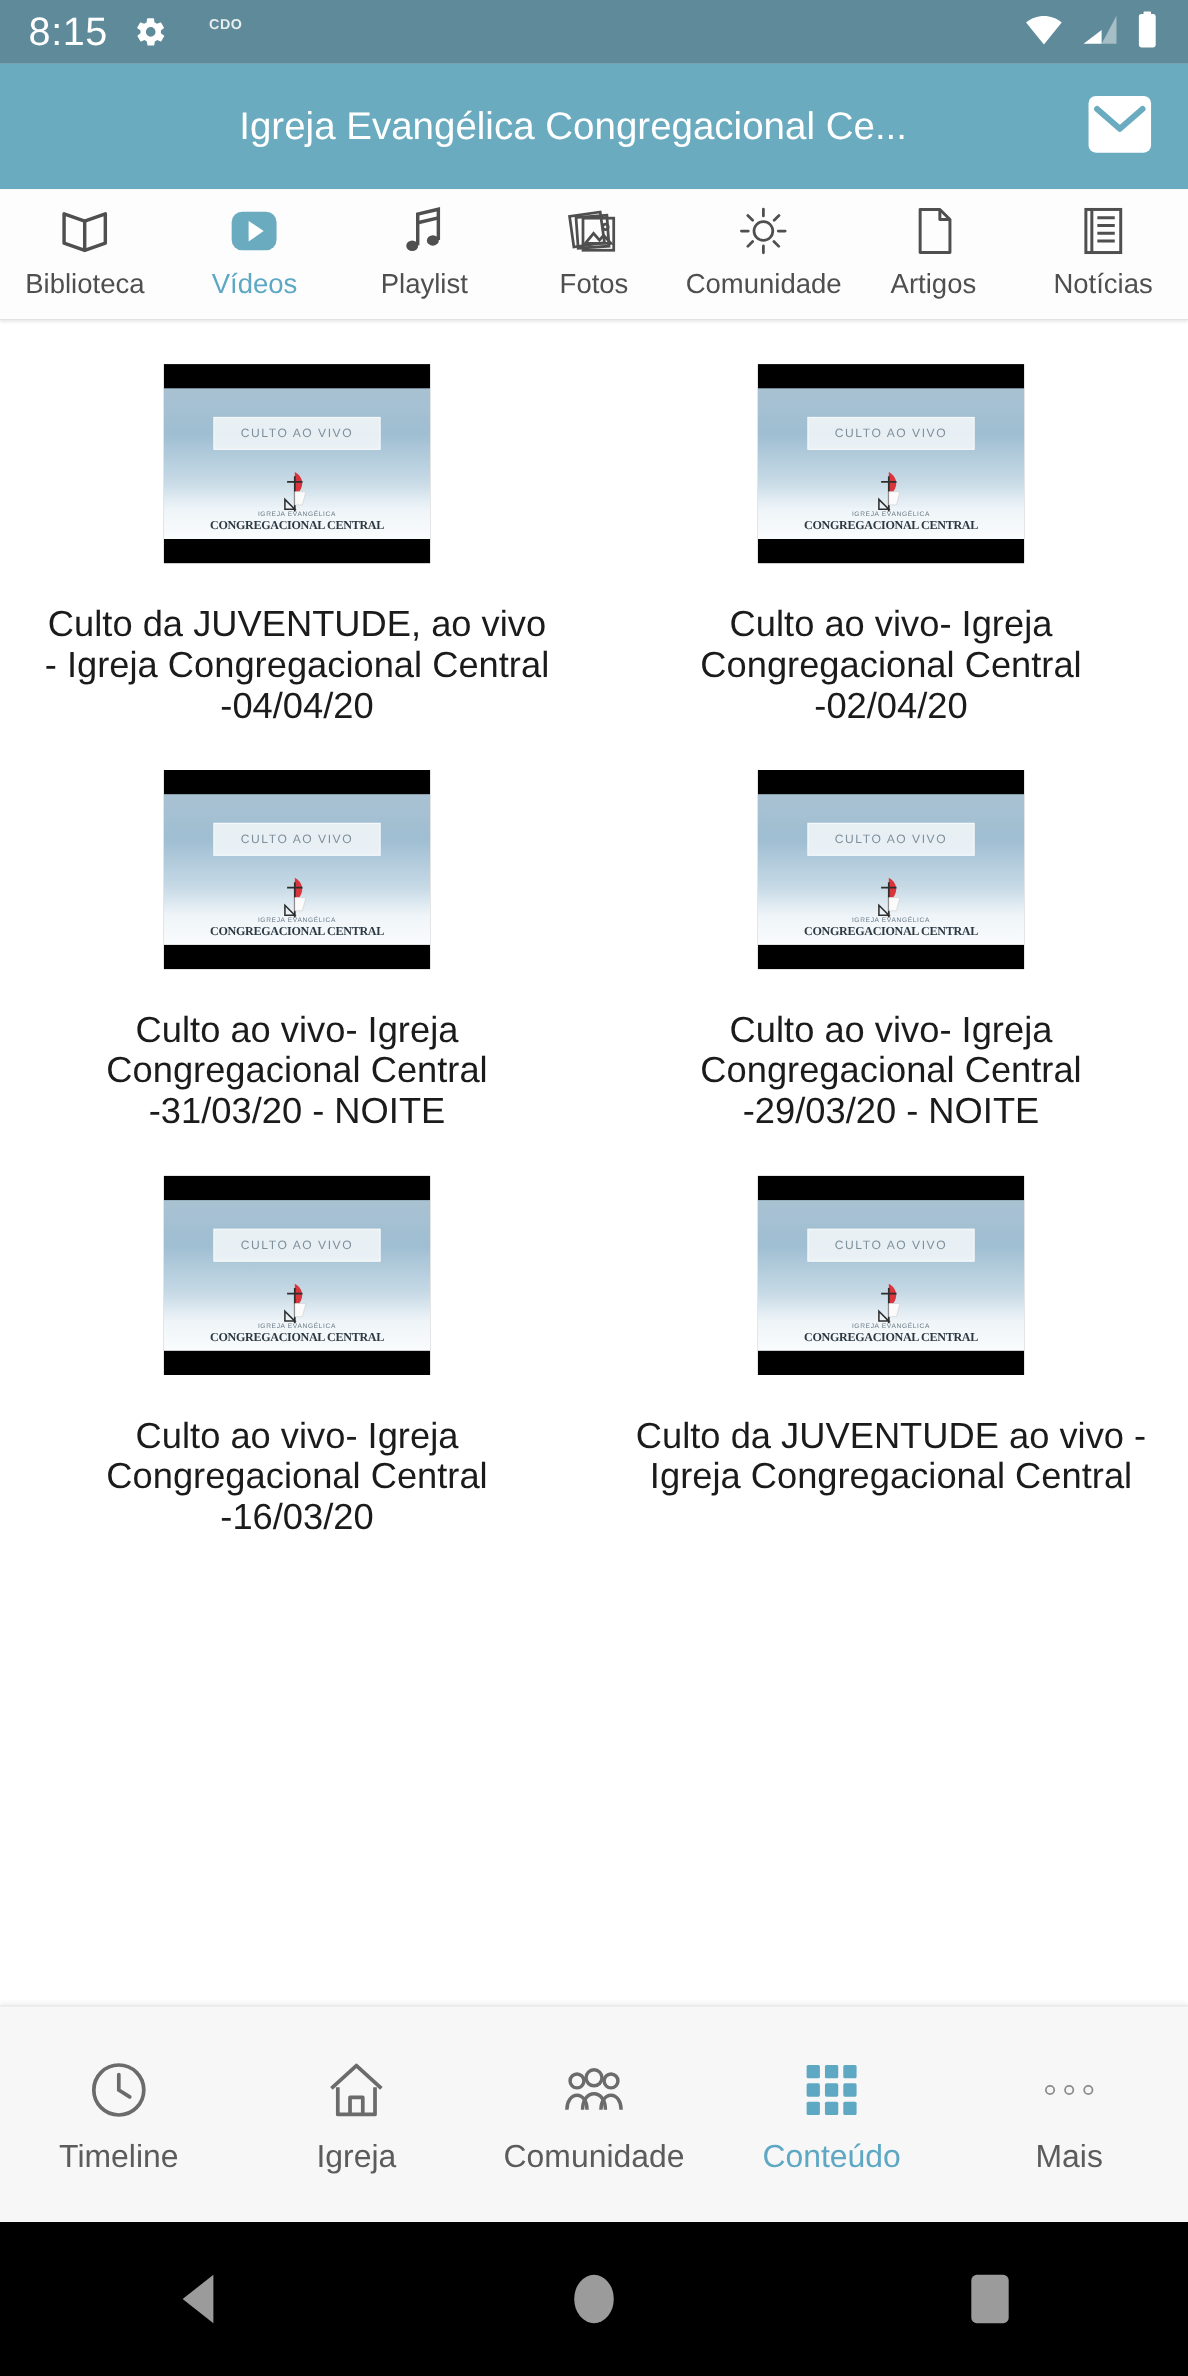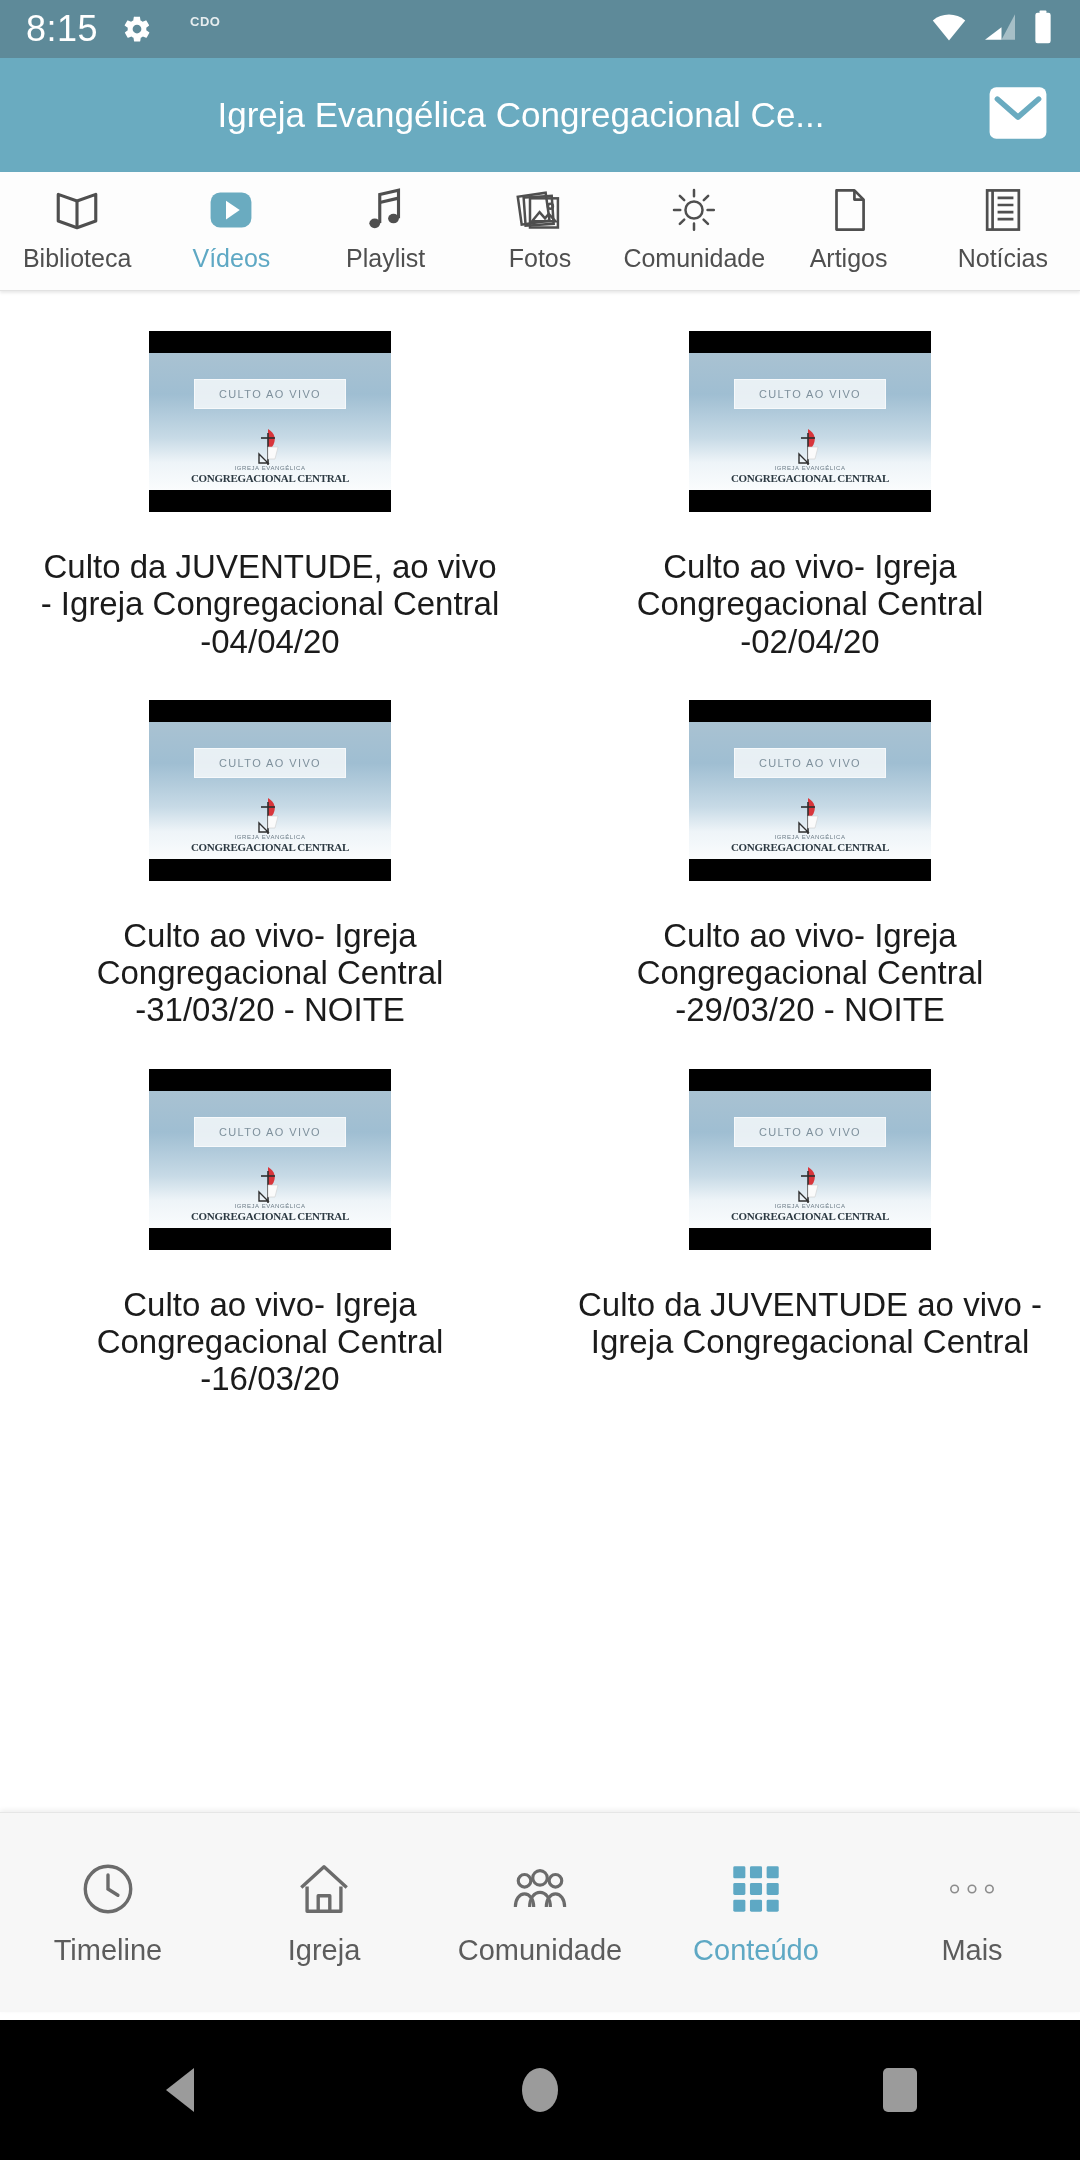--- a/index.html
+++ b/index.html
@@ -183,21 +183,21 @@
     text-align:center;
     font-size:33px;
     line-height:1.13;
     color:#1b1b1b;
     font-weight:400;
   }
 
   
   #bottom-nav {
     position:absolute;
-    bottom:148px;
+    bottom:137px;
     left:0;
     width:1080px;
     height:200px;
     background:#f7f7f7;
     border-top:1px solid #e6e6e6;
     box-shadow:0 -2px 5px rgba(0,0,0,0.07);
     display:flex;
     align-items:center;
     z-index:20;
   }

